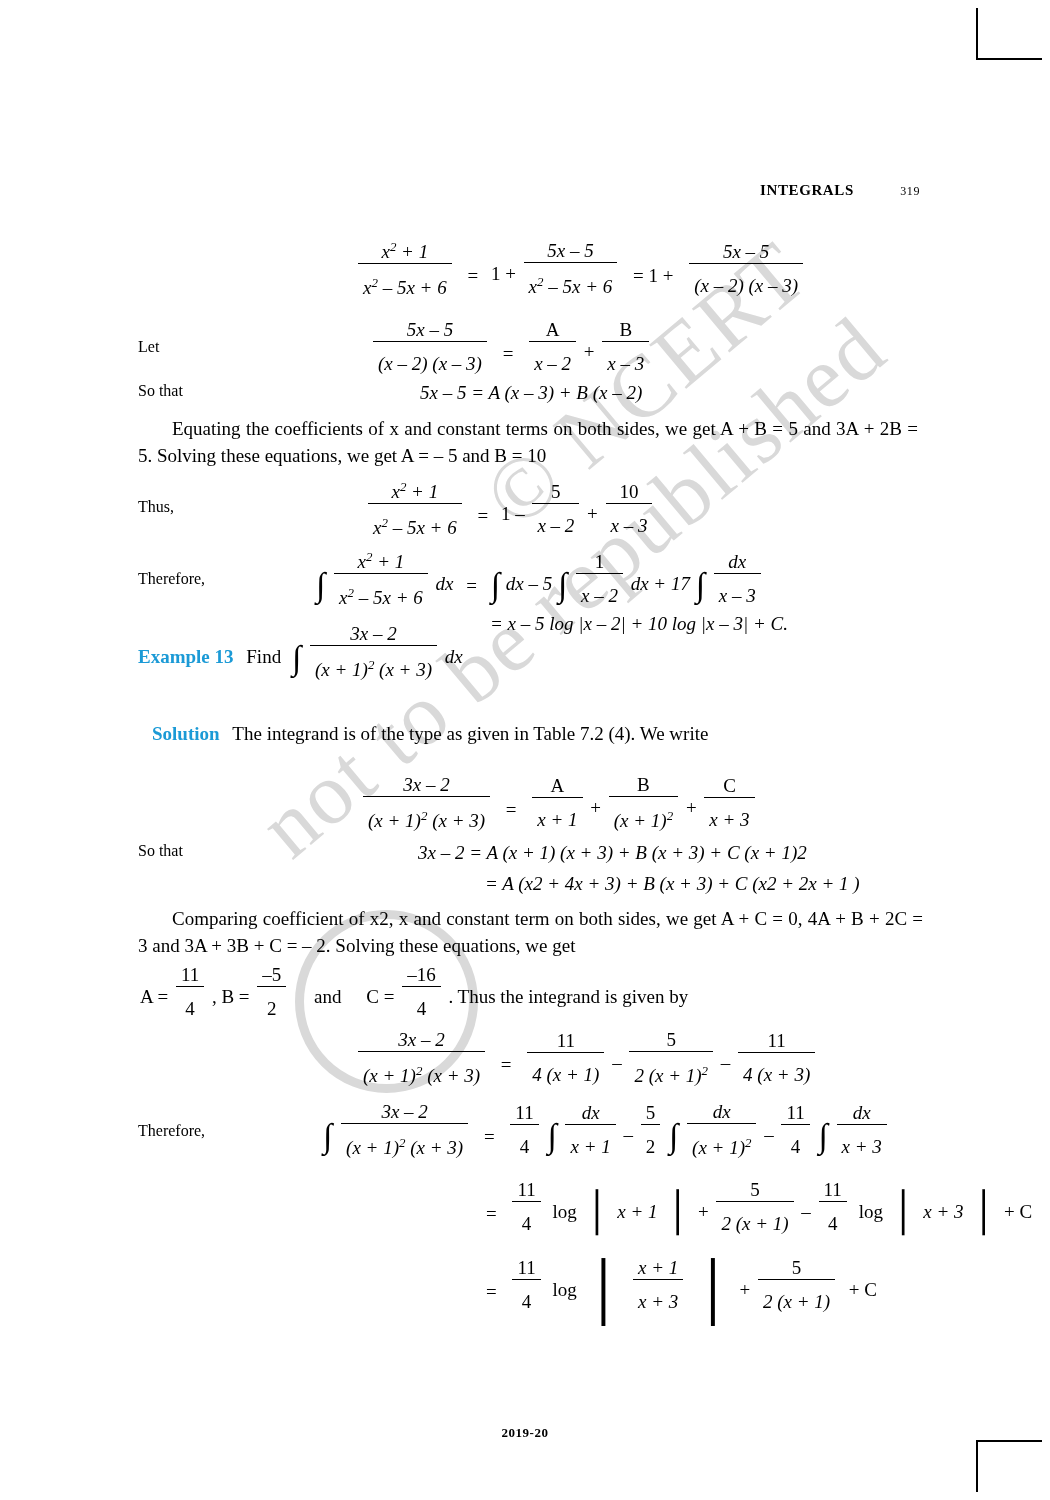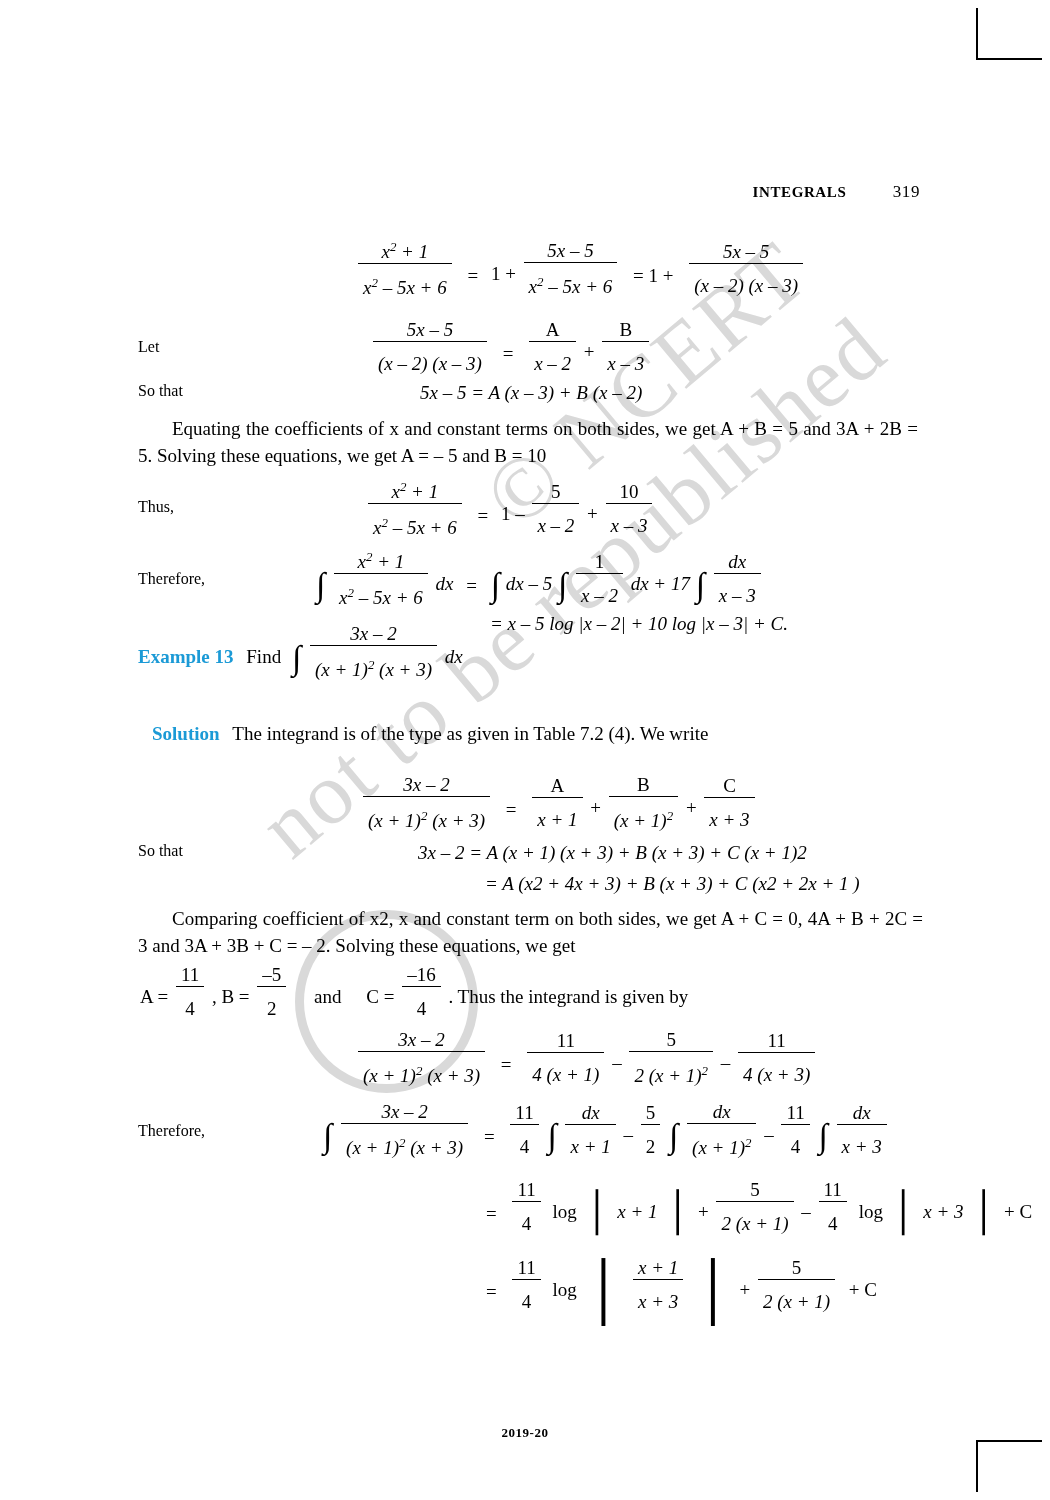--- a/index.html
+++ b/index.html
@@ -71,21 +71,21 @@
     top: 182px;
     width: 920px;
     text-align: right;
     font-size: 15px;
     font-weight: bold;
     letter-spacing: 0.6px;
   }
   .header .pageno {
     display: inline-block;
     margin-left: 42px;
-    font-size: 17px;
+    font-size: 12px;
     font-weight: normal;
     font-family: "Liberation Serif", serif;
   }
 
   
   .footer {
     position: absolute;
     left: 0;
     top: 1425px;
     width: 1050px;

